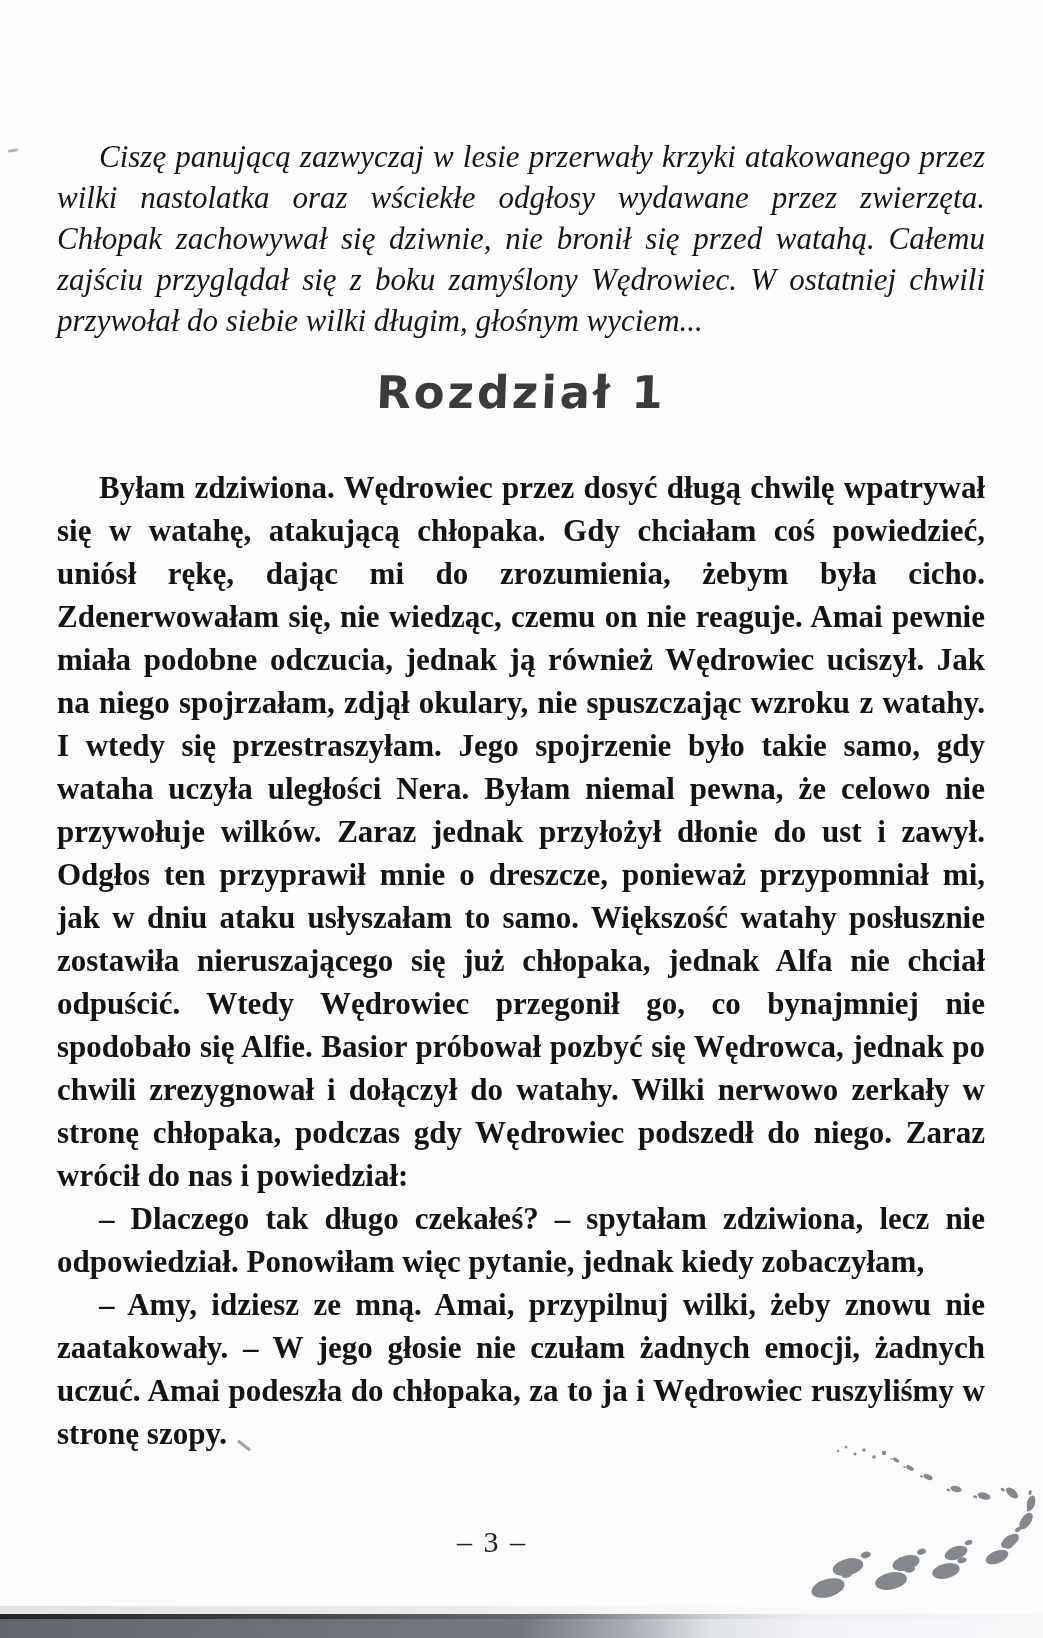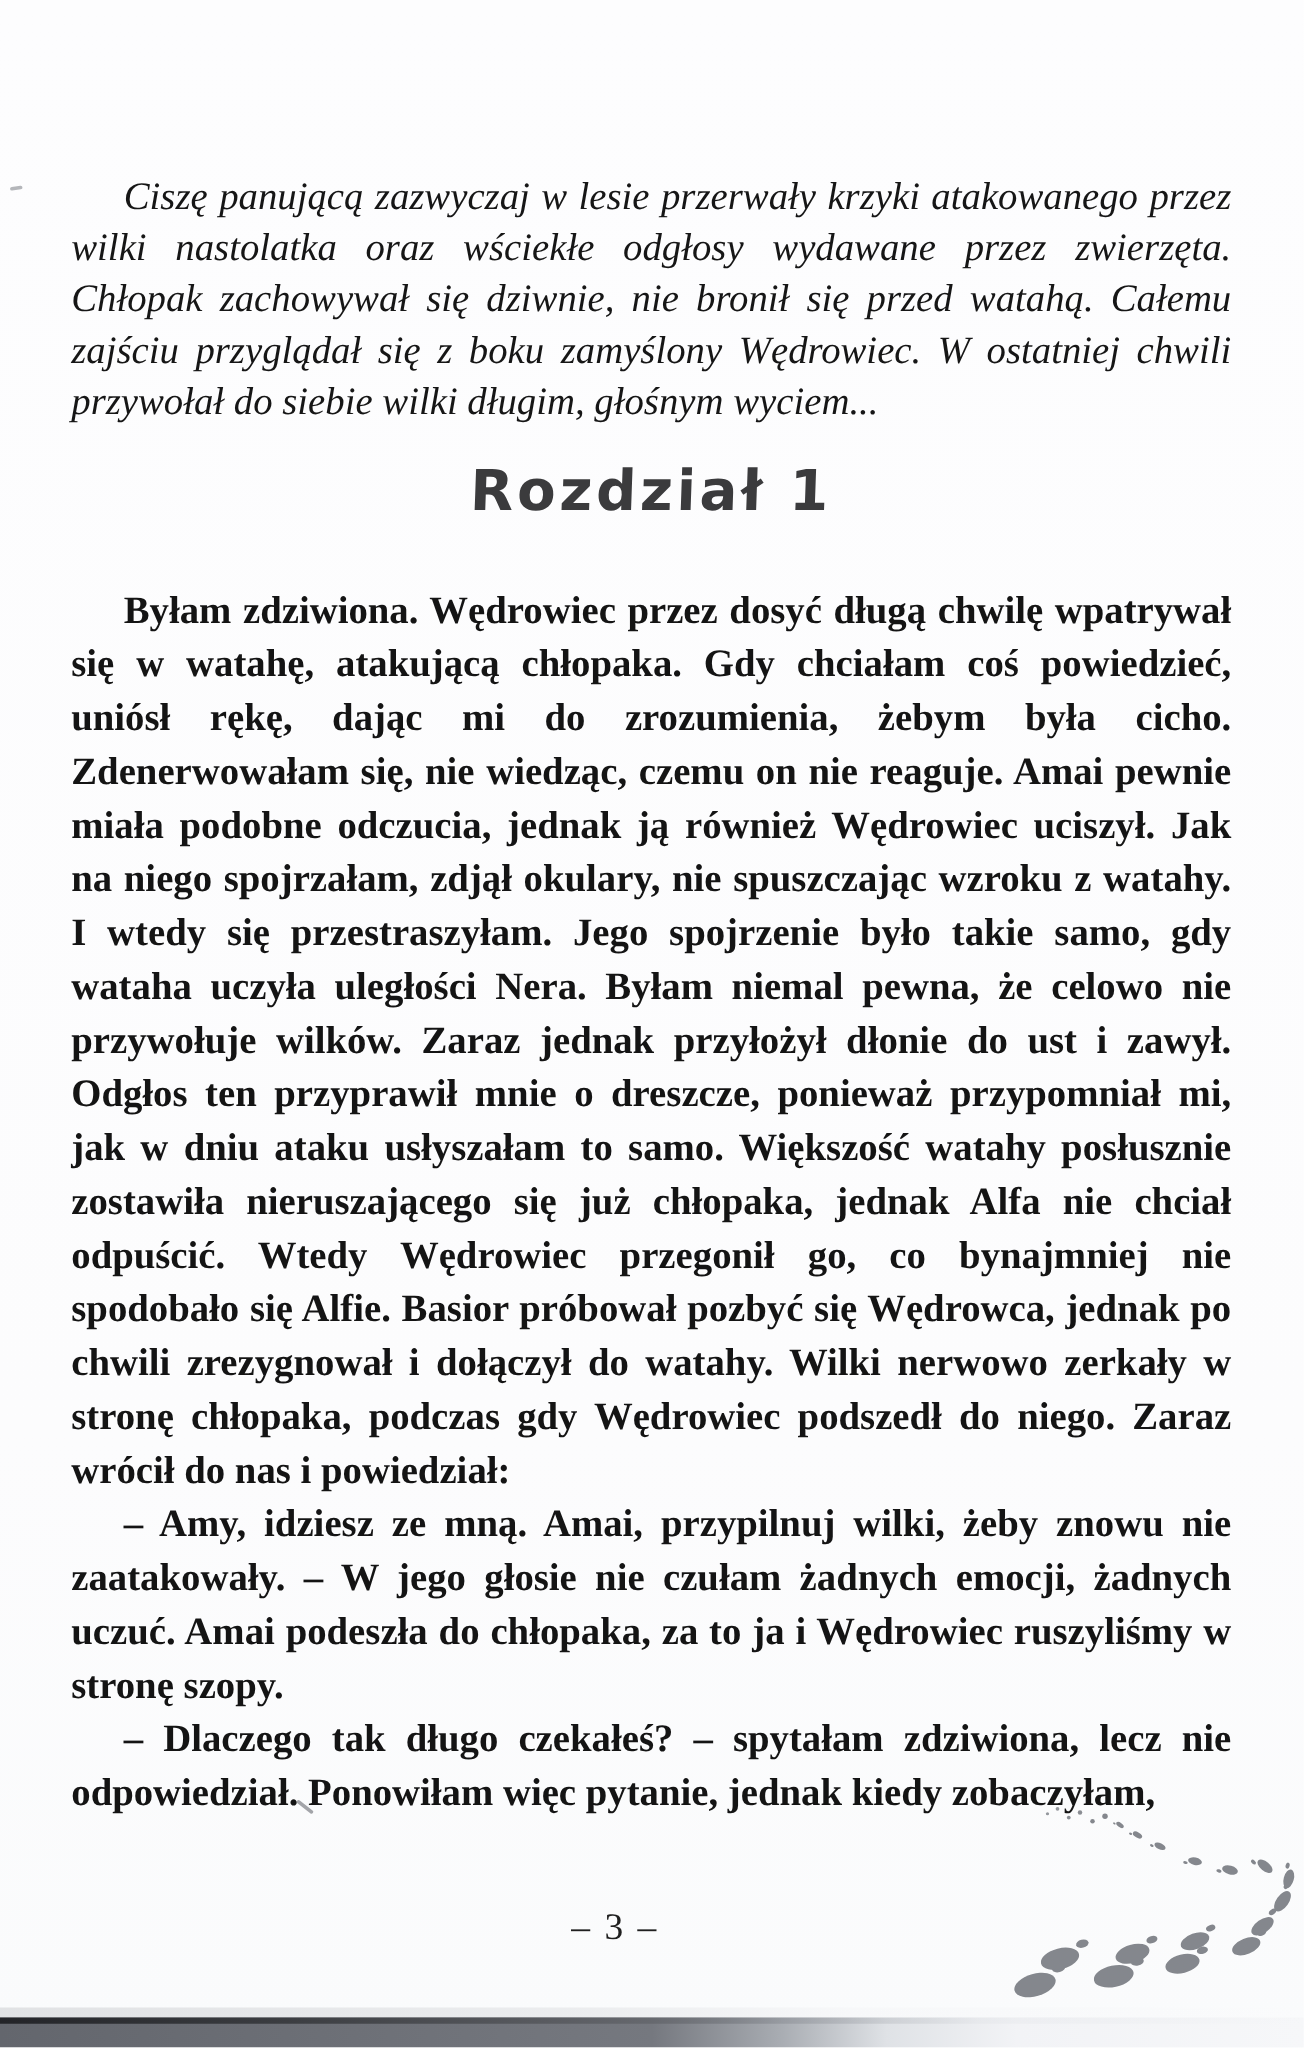--- a/index.html
+++ b/index.html
@@ -115,22 +115,22 @@
 <div class="page">
 
   <div class="textcol intro">
     <p>Ciszę panującą zazwyczaj w lesie przerwały krzyki atakowanego przez wilki nastolatka oraz wściekłe odgłosy wydawane przez zwierzęta. Chłopak zachowywał się dziwnie, nie bronił się przed watahą. Całemu zajściu przyglądał się z boku zamyślony Wędrowiec. W ostatniej chwili przywołał do siebie wilki długim, głośnym wyciem...</p>
   </div>
 
   <div class="textcol chapter-title">Rozdział 1</div>
 
   <div class="textcol bodytext">
     <p>Byłam zdziwiona. Wędrowiec przez dosyć długą chwilę wpatrywał się w watahę, atakującą chłopaka. Gdy chciałam coś powiedzieć, uniósł rękę, dając mi do zrozumienia, żebym była cicho. Zdenerwowałam się, nie wiedząc, czemu on nie reaguje. Amai pewnie miała podobne odczucia, jednak ją również Wędrowiec uciszył. Jak na niego spojrzałam, zdjął okulary, nie spuszczając wzroku z watahy. I wtedy się przestraszyłam. Jego spojrzenie było takie samo, gdy wataha uczyła uległości Nera. Byłam niemal pewna, że celowo nie przywołuje wilków. Zaraz jednak przyłożył dłonie do ust i zawył. Odgłos ten przyprawił mnie o dreszcze, ponieważ przypomniał mi, jak w dniu ataku usłyszałam to samo. Większość watahy posłusznie zostawiła nieruszającego się już chłopaka, jednak Alfa nie chciał odpuścić. Wtedy Wędrowiec przegonił go, co bynajmniej nie spodobało się Alfie. Basior próbował pozbyć się Wędrowca, jednak po chwili zrezygnował i dołączył do watahy. Wilki nerwowo zerkały w stronę chłopaka, podczas gdy Wędrowiec podszedł do niego. Zaraz wrócił do nas i powiedział:</p>
+    <p>– Dlaczego tak długo czekałeś? – spytałam zdziwiona, lecz nie odpowiedział. Ponowiłam więc pytanie, jednak kiedy zobaczyłam,</p>
     <p>– Amy, idziesz ze mną. Amai, przypilnuj wilki, żeby znowu nie zaatakowały. – W jego głosie nie czułam żadnych emocji, żadnych uczuć. Amai podeszła do chłopaka, za to ja i Wędrowiec ruszyliśmy w stronę szopy.</p>
-    <p>– Dlaczego tak długo czekałeś? – spytałam zdziwiona, lecz nie odpowiedział. Ponowiłam więc pytanie, jednak kiedy zobaczyłam,</p>
   </div>
 
   <div class="speck-a"></div>
   <div class="speck-b"></div>
 
   <div class="pagenum">– 3 –</div>
 
   <svg class="footprints" width="283" height="245" viewBox="0 0 283 245">
     <defs>
       <g id="fp" fill="#84878d">

